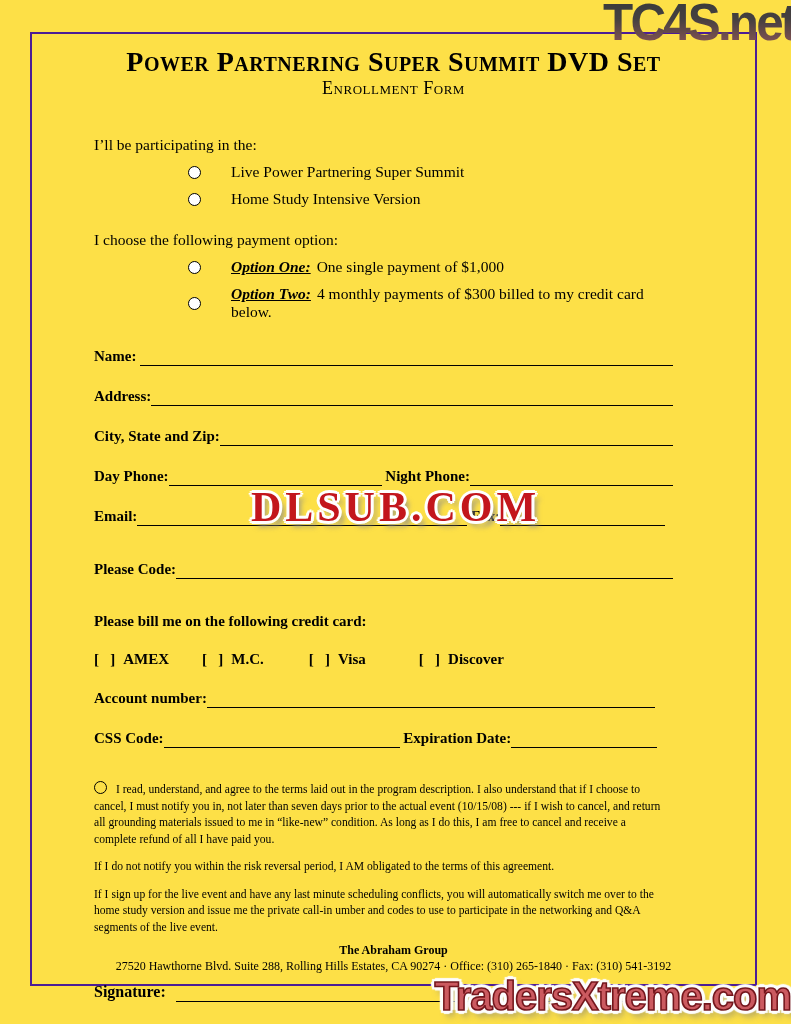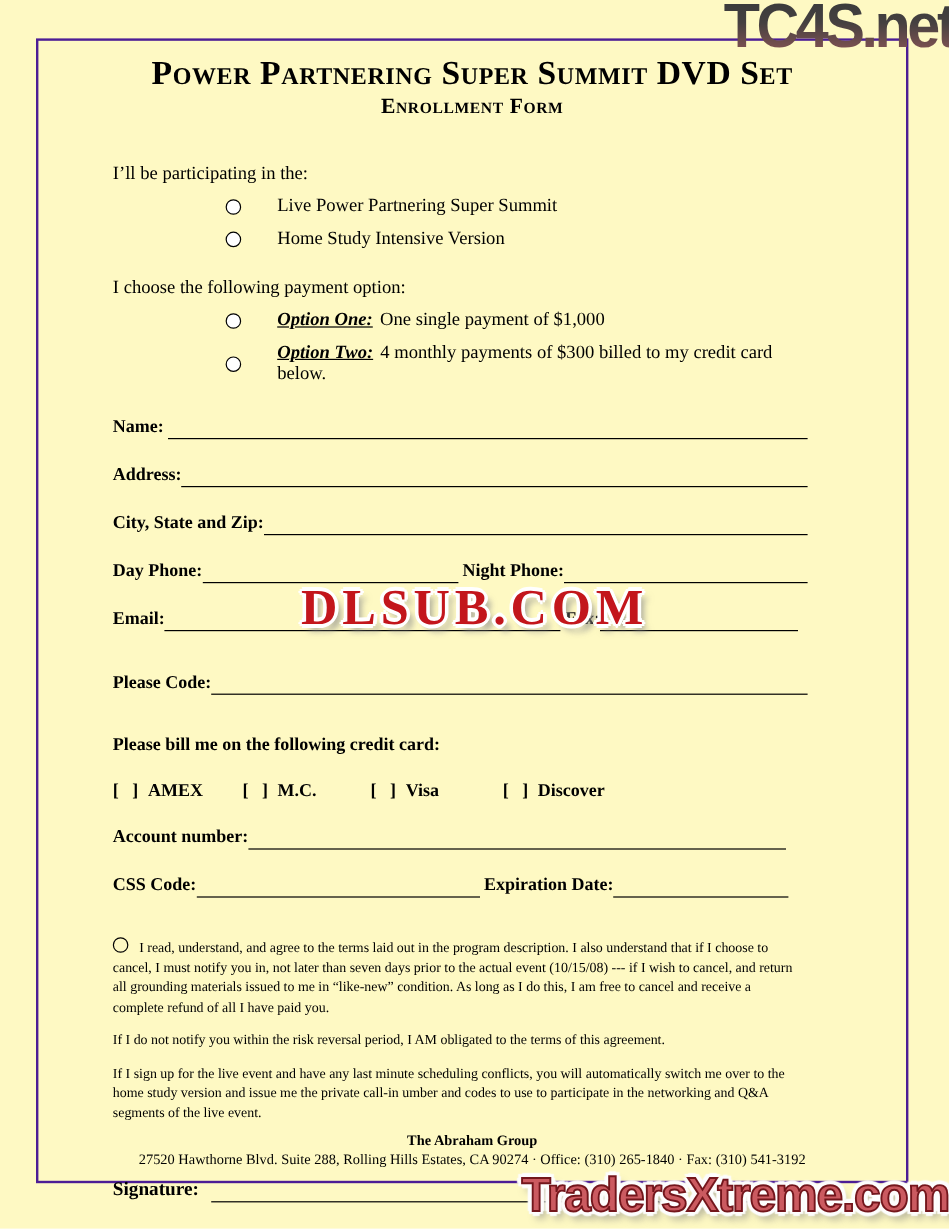--- a/index.html
+++ b/index.html
@@ -1,29 +1,29 @@
 <!DOCTYPE html>
 <html><head>
 <meta charset="utf-8">
 <style>
   html,body{margin:0;padding:0;background:#fff;}
   .page{
-    position:relative;width:791px;height:1024px;background:#fef9c3;overflow:hidden;
+    position:relative;width:791px;height:1024px;background:#fde047;overflow:hidden;
     font-family:"Liberation Serif", serif;color:#000;
   }
   .border-box{
     position:absolute;left:30px;top:32px;width:727px;height:954px;
     border:2px solid #4c1d95;box-sizing:border-box;
   }
   .doc-title{
     margin-top:13px;text-align:center;font-weight:bold;
     font-variant:small-caps;font-size:28px;line-height:1.05;letter-spacing:0.5px;
   }
   .doc-subtitle{
-    text-align:center;font-weight:bold;font-variant:small-caps;
+    text-align:center;font-weight:normal;font-variant:small-caps;
     font-size:18px;margin-top:2px;letter-spacing:0.5px;
   }
   .content{margin:0 82px 0 62px;position:relative;}
   .prompt{margin-top:37px;font-size:15.5px;}
   .opt-row{display:flex;align-items:center;gap:30px;margin-left:94px;margin-top:9px;font-size:15.5px;}
   .radio{
     width:11px;height:11px;border:1.3px solid #000;border-radius:50%;
     flex:0 0 auto;background:#fff;
   }
   .opt-label-strong{font-weight:bold;font-style:italic;text-decoration:underline;margin-right:6px;}

